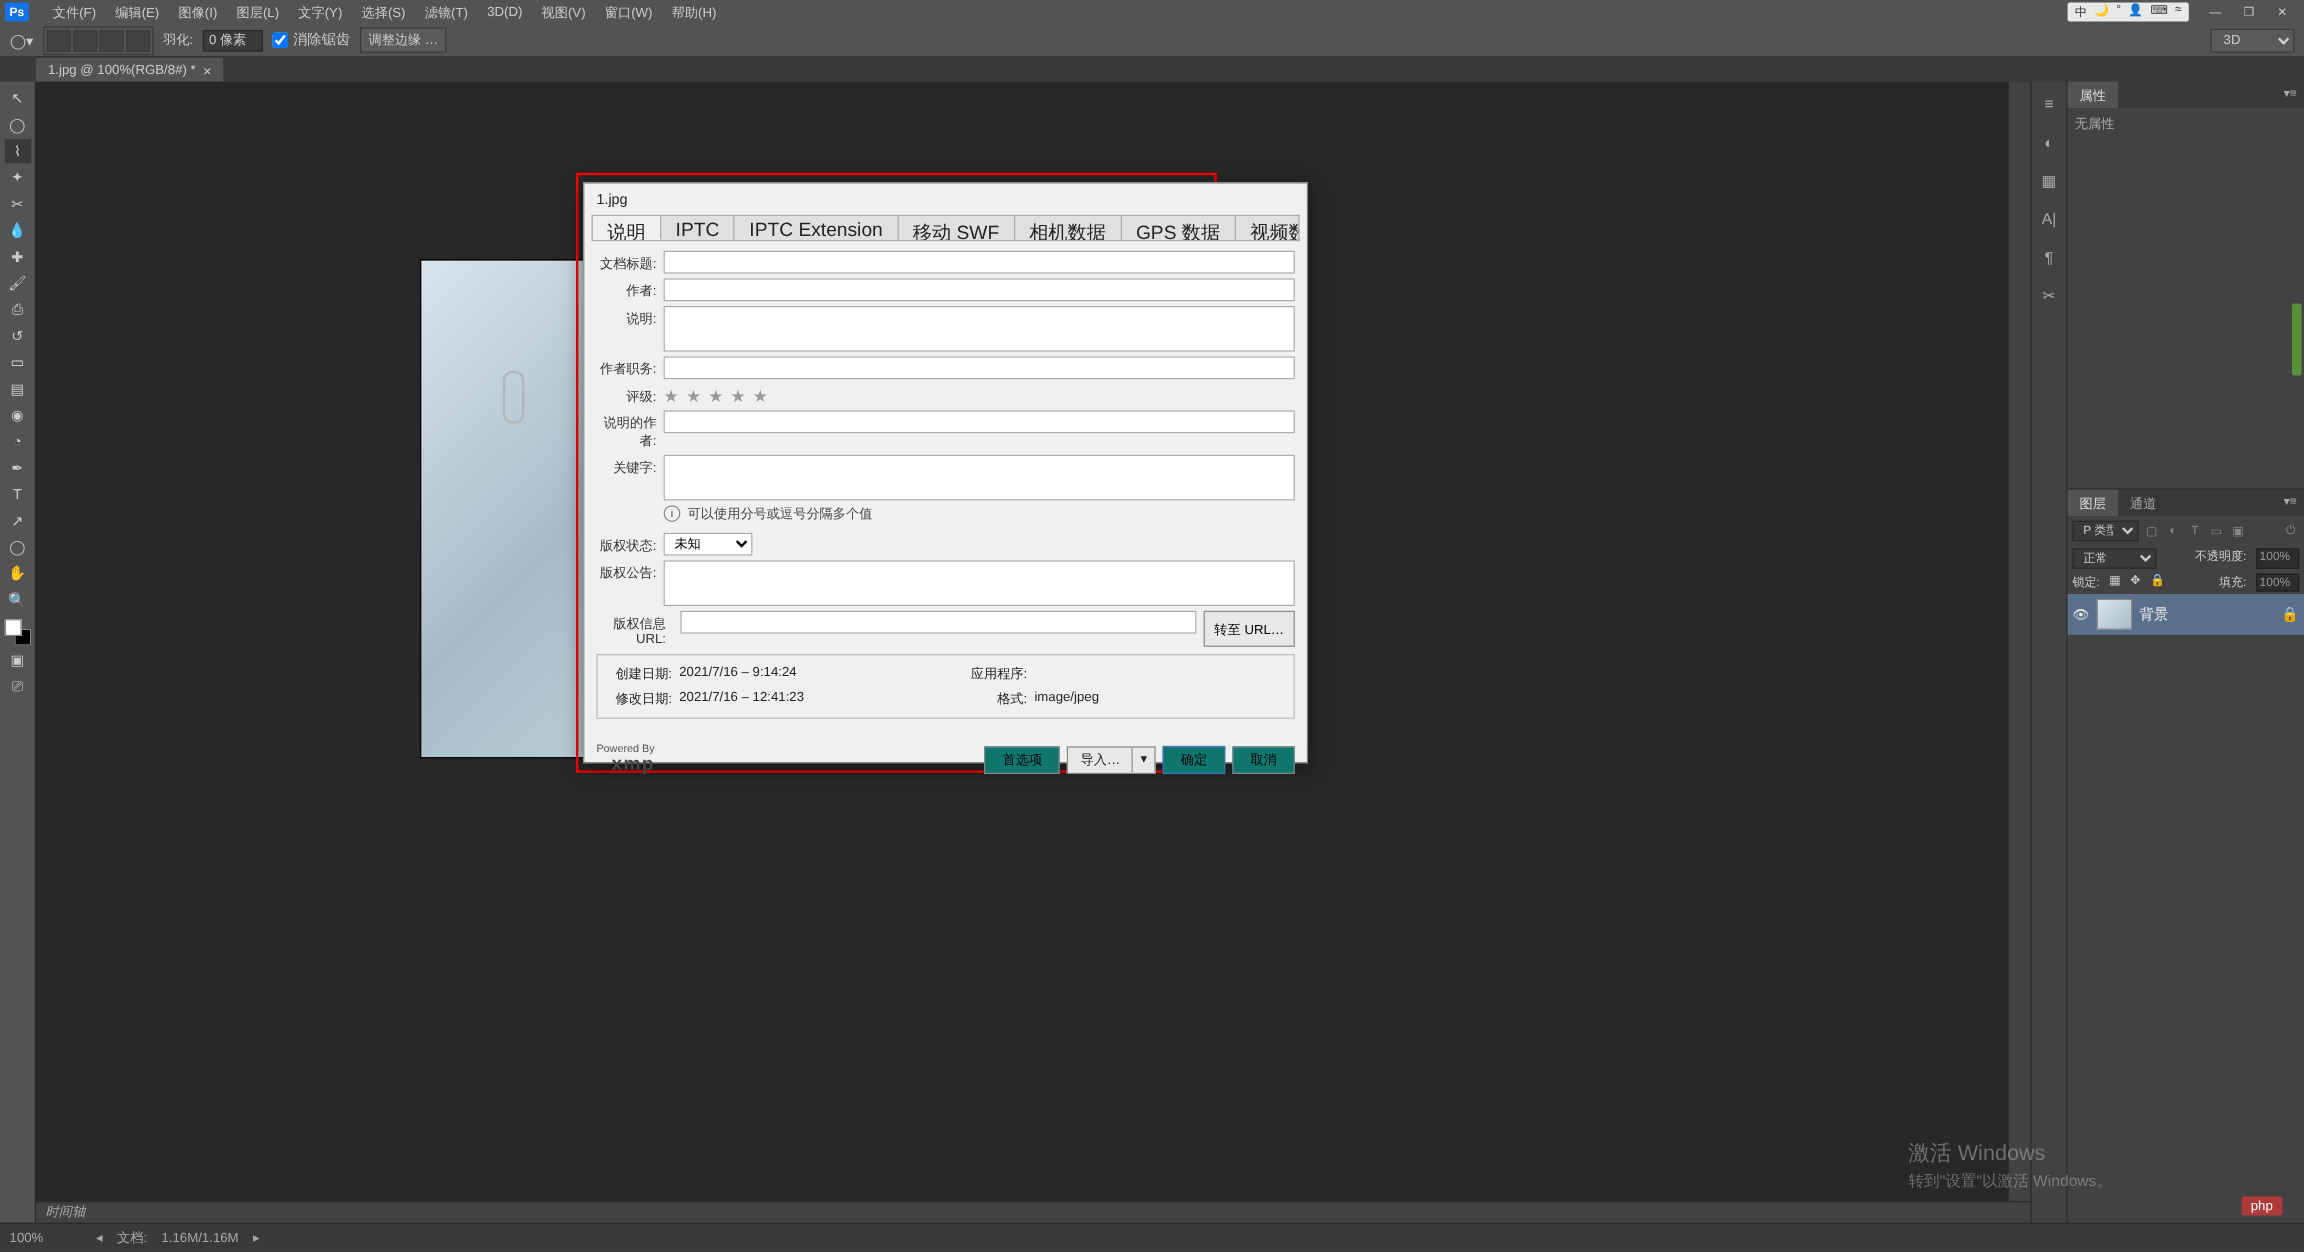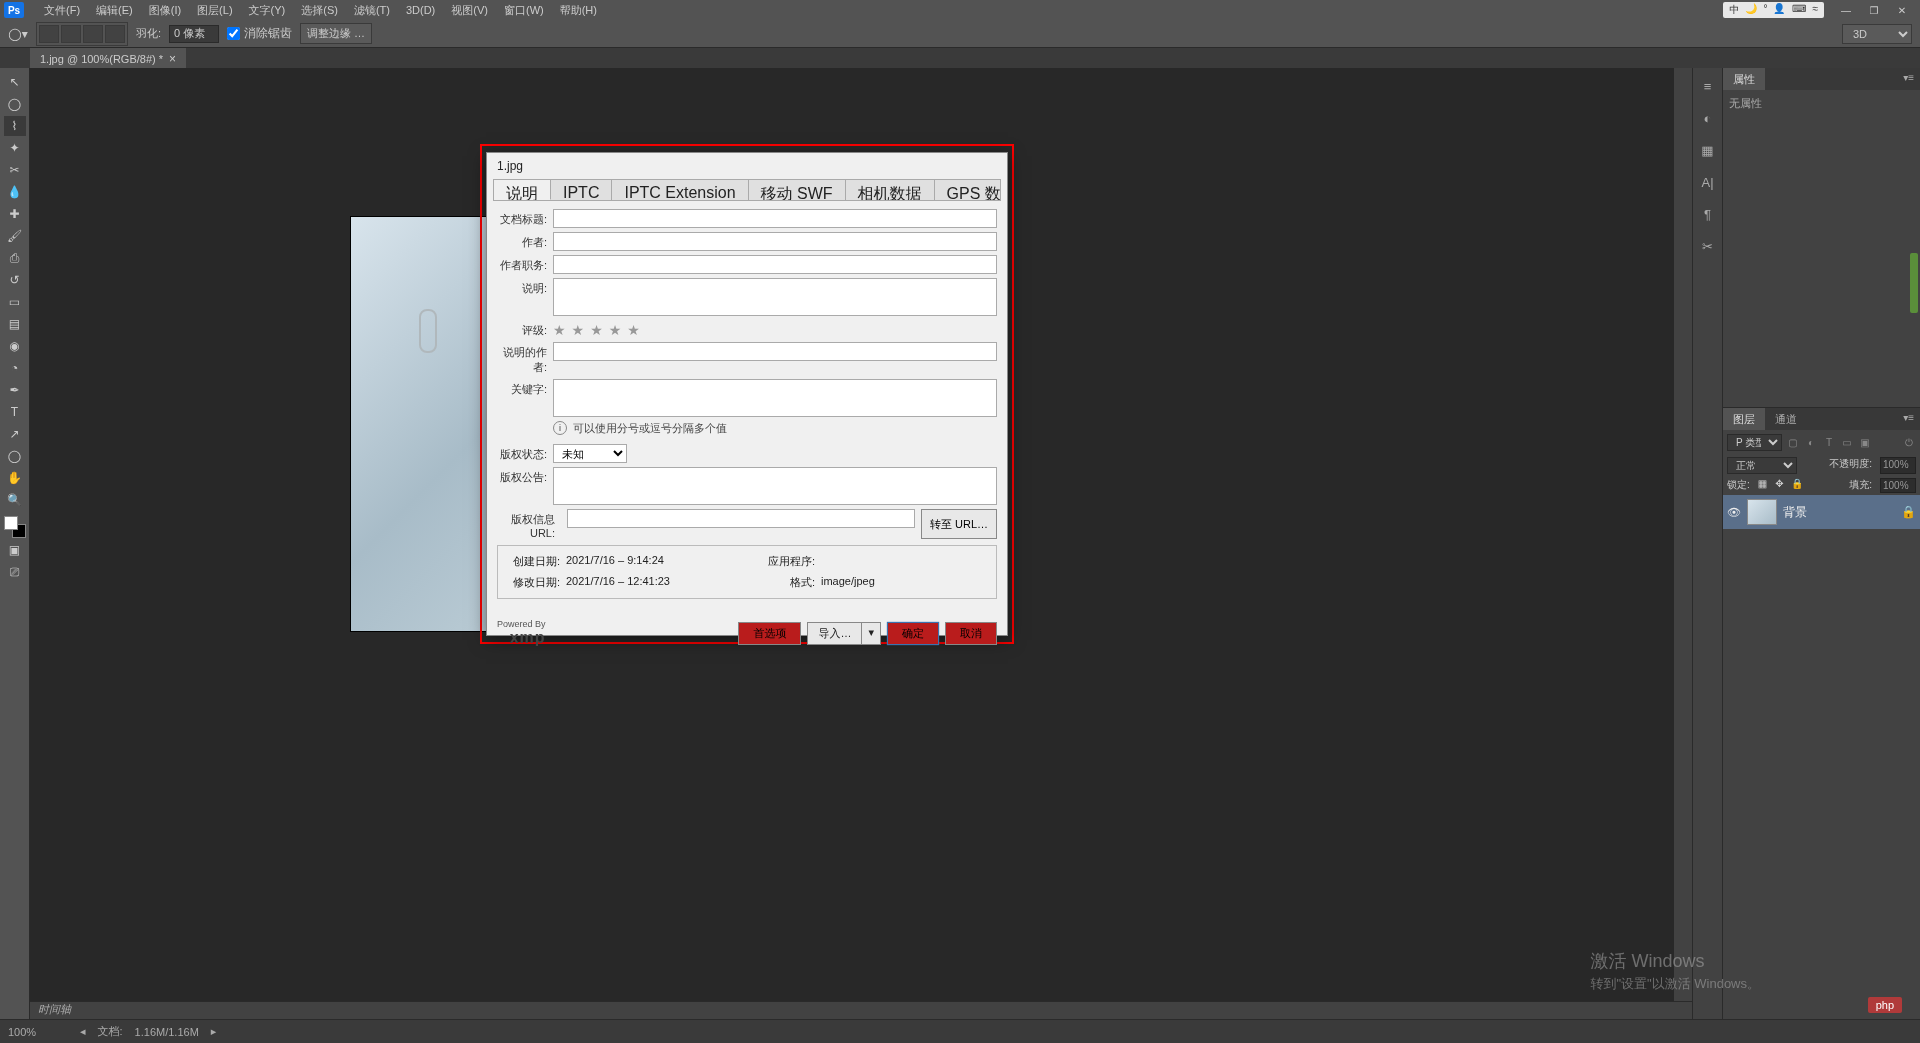--- a/index.html
+++ b/index.html
@@ -77,21 +77,21 @@
 
 .timeline-bar { position:absolute; bottom:24px; left:30px; right:228px; height:18px; background:#424242; border-top:1px solid #2a2a2a; padding:0 8px; color:#aaa; font-size:11px;font-style:italic;}
 
 
 .watermark { position:absolute; right:160px; bottom:50px; color:rgba(180,180,180,0.5); font-size:13px; text-align:left;}
 .watermark .big { font-size:18px; margin-bottom:2px;}
 .php-badge { position:absolute; right:18px; bottom:30px; background:#b03a3a; color:#fff; padding:2px 8px; font-size:11px; border-radius:2px;}
 
 
 .red-outline { position:absolute; left:480px; top:144px; width:534px; height:500px; border:2px solid #f00; pointer-events:none;}
-.dialog { position:absolute; left:486px; top:152px; width:522px; height:484px; background:#f0f0f0; border:1px solid #888; box-shadow:0 4px 16px rgba(0,0,0,0.5); color:#222; font-size:11px;}
+.dialog { position:absolute; left:486px; top:152px; width:604px; height:484px; background:#f0f0f0; border:1px solid #888; box-shadow:0 4px 16px rgba(0,0,0,0.5); color:#222; font-size:11px;}
 .dlg-title { padding:6px 10px; font-size:12px;}
 .dlg-tabs { display:flex; border:1px solid #aaa; margin:0 6px; height:22px; background:#e0e0e0; overflow:hidden;}
 .dlg-tab { padding:4px 12px; border-right:1px solid #aaa; font-size:16px; white-space:nowrap;}
 .dlg-tab.active { background:#f0f0f0; border-bottom:1px solid #f0f0f0;}
 .dlg-body { padding:8px 10px;}
 .form-row { display:flex; align-items:flex-start; margin-bottom:4px;}
 .form-label { width:56px; text-align:right; padding-right:6px; padding-top:3px; font-size:11px; color:#333;}
 .form-input { flex:1; border:1px solid #aaa; background:#fff; height:19px; padding:0 4px; font-size:11px;}
 .form-textarea { flex:1; border:1px solid #aaa; background:#fff; height:38px; resize:none; font-size:11px;}
 .stars { display:flex; gap:6px; padding-top:2px;}
@@ -102,21 +102,21 @@
 .url-row { display:flex; gap:6px; margin-bottom:4px;}
 .url-row .form-label { width:64px;}
 .url-row .form-input { flex:1;}
 .url-btn { border:1px solid #888; background:#e8e8e8; padding:2px 8px; font-size:11px;}
 .meta-box { border:1px solid #bbb; margin:6px 0; padding:8px 12px; display:grid; grid-template-columns:1fr 1fr; gap:6px 36px; font-size:11px;}
 .meta-pair { display:flex;}
 .meta-key { width:56px; text-align:right; padding-right:6px;}
 .dlg-footer { display:flex; align-items:center; padding:6px 10px; gap:6px;}
 .xmp-block { display:flex; flex-direction:column; font-size:9px; color:#555;}
 .xmp-logo { font-size:16px; font-weight:bold; color:#444; letter-spacing:1px;text-align:right;}
-.dlg-btn { border:1px solid #888; background:#b91c1c; padding:3px 14px; font-size:11px;}
+.dlg-btn { border:1px solid #888; background:#0f766e; padding:3px 14px; font-size:11px;}
 .dlg-btn.primary { border:1px solid #3b73af; box-shadow:0 0 1px #3b73af;}
 .split-btn { display:flex;}
 .split-btn .main { border:1px solid #888; background:#e8e8e8; padding:3px 10px;}
 .split-btn .arrow { border:1px solid #888; border-left:none; background:#e8e8e8; padding:3px 6px;}
 .hbar-slider { position:absolute; right:2px; top:185px; width:8px; height:60px; background:#5a8f3a; border-radius:2px;}
 </style>
 </head>
 <body>
 
 <div class="title-bar">
@@ -308,26 +308,26 @@
   <div class="dlg-body">
     <div class="form-row">
       <div class="form-label">文档标题:</div>
       <input class="form-input" style="">
     </div>
     <div class="form-row">
       <div class="form-label">作者:</div>
       <input class="form-input" style="">
     </div>
     <div class="form-row">
-      <div class="form-label">作者职务:</div>
-      <input class="form-input" style="">
-    </div>
-    <div class="form-row">
       <div class="form-label">说明:</div>
       <textarea class="form-textarea" style=""></textarea>
+    </div>
+    <div class="form-row">
+      <div class="form-label">作者职务:</div>
+      <input class="form-input" style="">
     </div>
     <div class="form-row">
       <div class="form-label">评级:</div>
       <div class="stars">
         <span class="star">★</span>
         <span class="star">★</span>
         <span class="star">★</span>
         <span class="star">★</span>
         <span class="star">★</span>
       </div>

